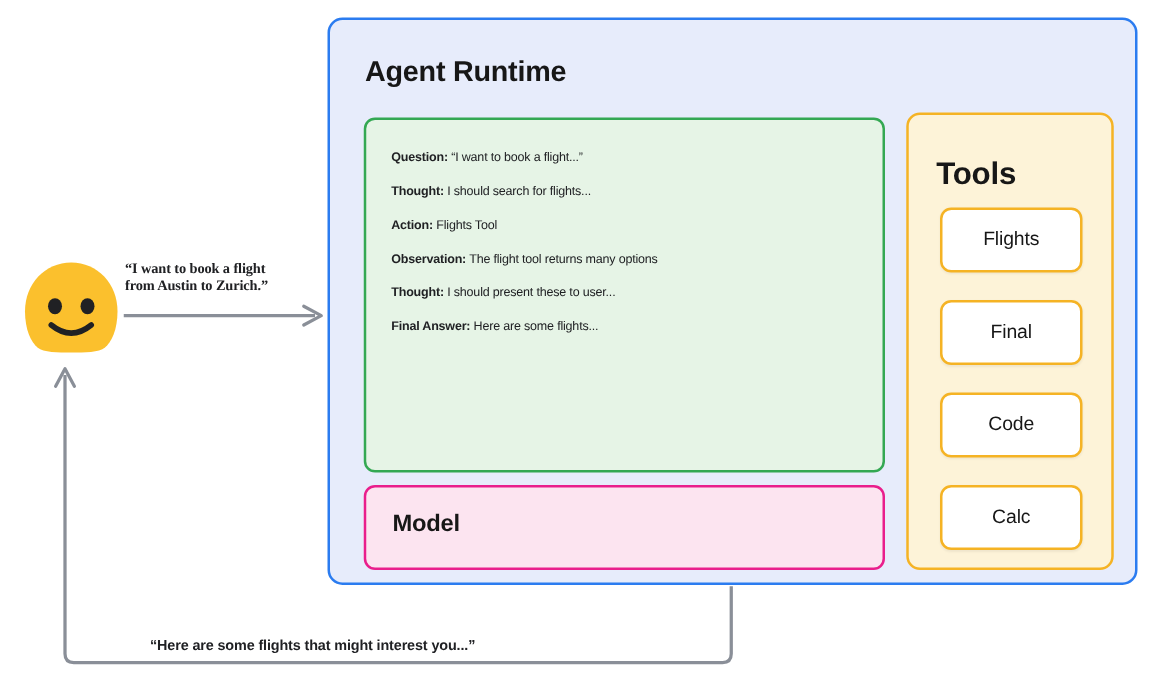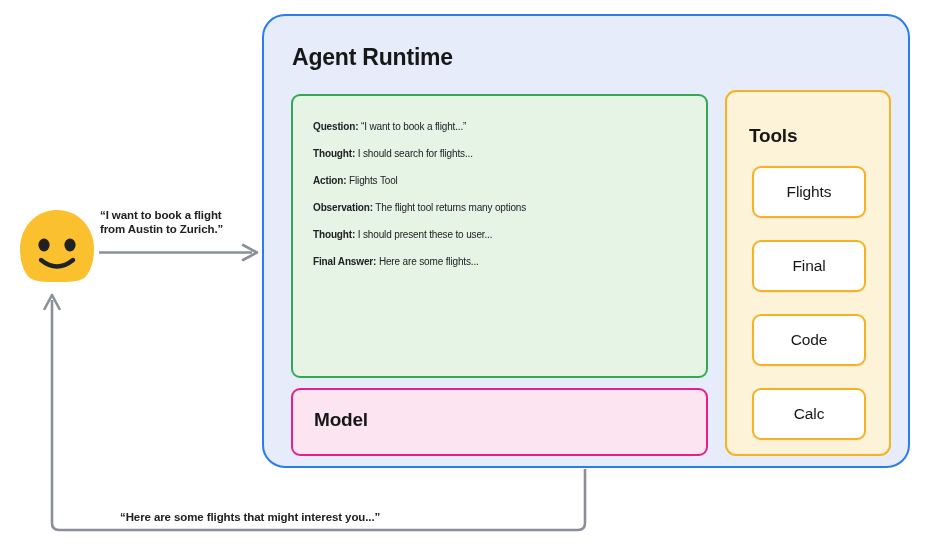--- a/index.html
+++ b/index.html
@@ -41,39 +41,40 @@
     font-weight: 700;
     line-height: 1.22;
     color: #202124;
     white-space: pre-line;
     letter-spacing: -0.1px;
   }
   #request-label {
     left: 100px;
     top: 208px;
     width: 168px;
+    font-family: Liberation Serif, serif;
   }
   #response-label {
     left: 120px;
     top: 510px;
     width: 470px;
     text-align: left;
   }
 
   
   #agent-runtime-panel {
     position: absolute;
     left: 262px;
     top: 14px;
     width: 648px;
     height: 454px;
     box-sizing: border-box;
     background: #E7ECFB;
     border: 2.5px solid #2B7CF0;
-    border-radius: 23px;
+    border-radius: 12px;
   }
   #panel-title {
     position: absolute;
     left: 28px;
     top: 28px;
     font-size: 23px;
     font-weight: 700;
     letter-spacing: -0.2px;
     color: #171717;
   }
@@ -133,21 +134,21 @@
     height: 366px;
     box-sizing: border-box;
     background: #FDF3D8;
     border: 2.5px solid #F5B324;
     border-radius: 11px;
   }
   #tools-title {
     position: absolute;
     left: 22px;
     top: 33px;
-    font-size: 19px;
+    font-size: 25px;
     font-weight: 700;
     letter-spacing: -0.2px;
     color: #171717;
   }
   #tools-list {
     position: absolute;
     left: 25px;
     top: 74px;
     width: 114px;
   }

